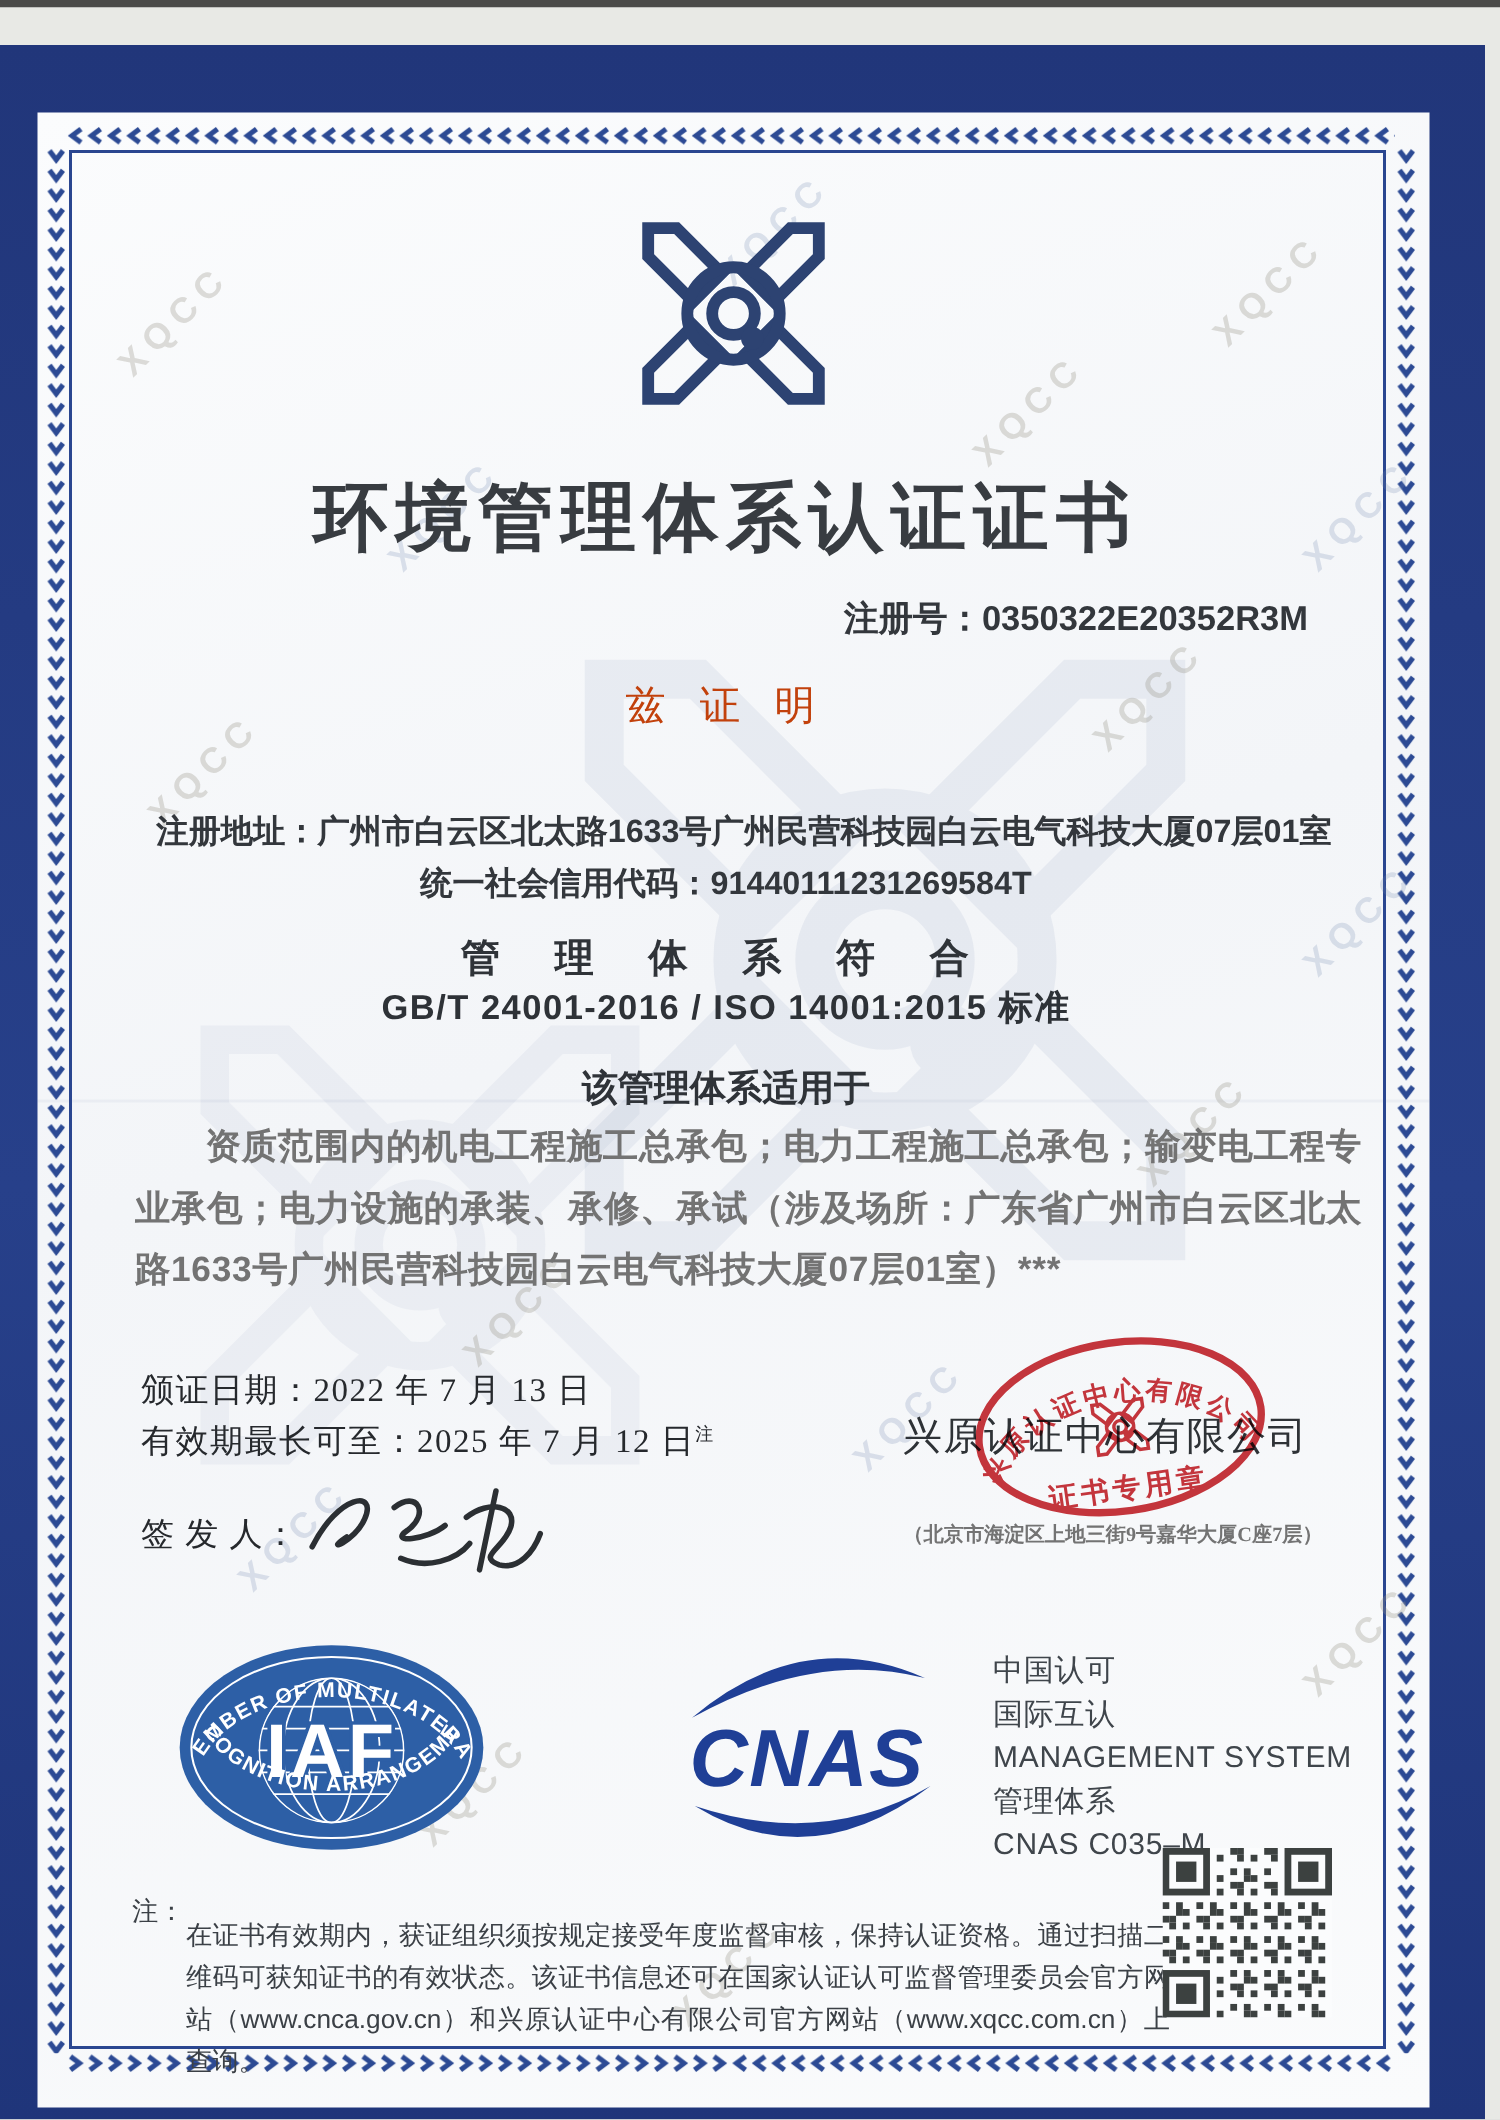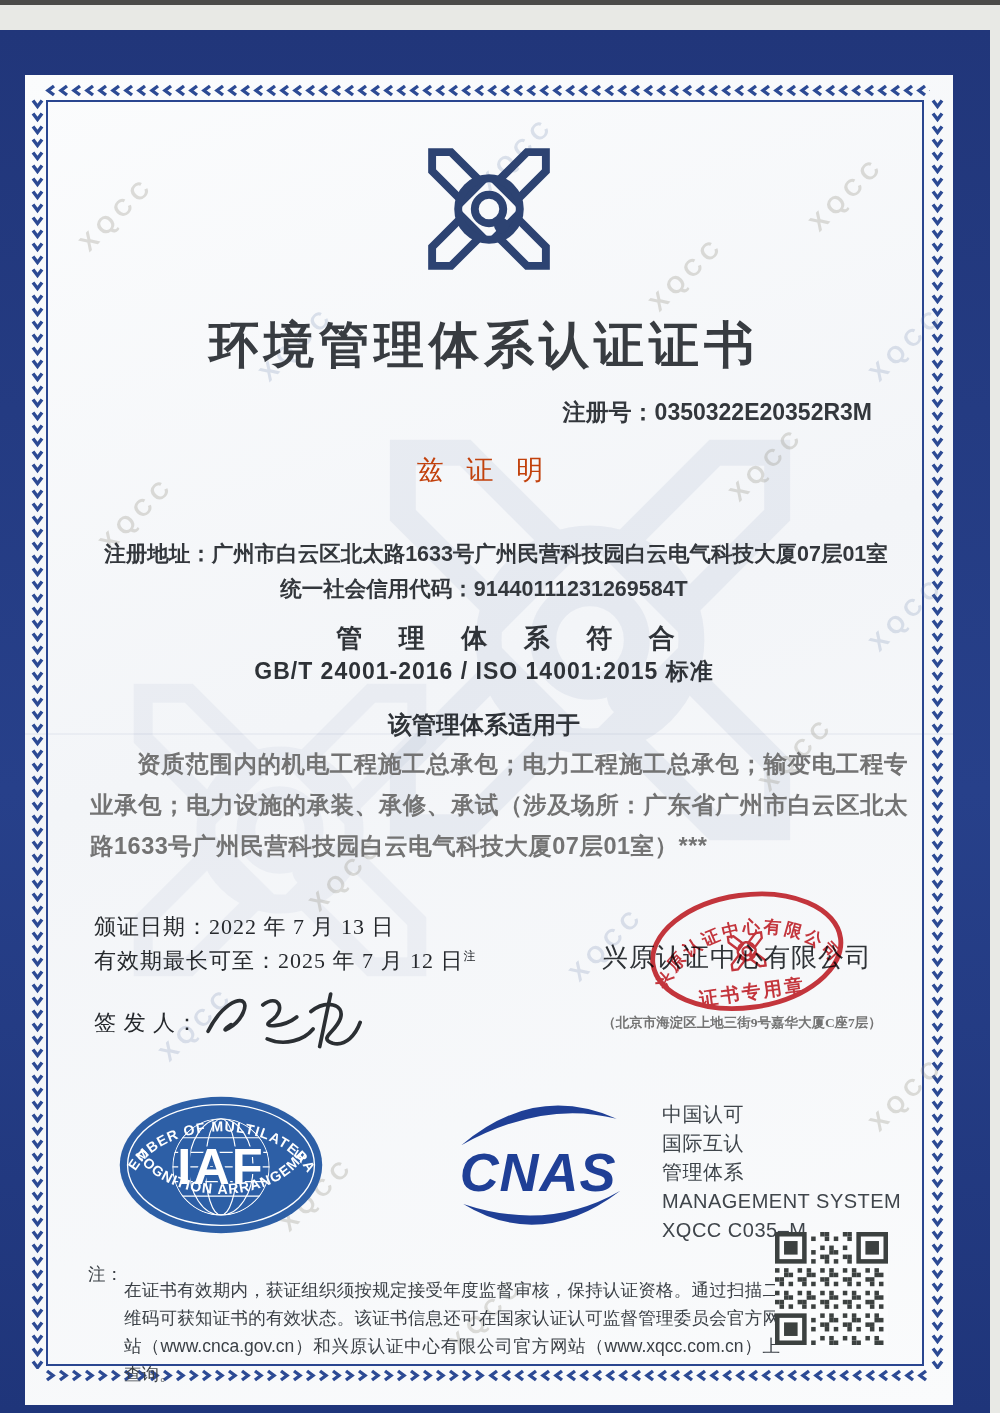--- a/index.html
+++ b/index.html
@@ -17,21 +17,21 @@
   .wm{position:absolute;transform:rotate(-45deg);color:rgba(150,145,132,0.30);
       font-size:24px;letter-spacing:6px;font-weight:600;white-space:nowrap;pointer-events:none;}
   .wm.blue{color:rgba(110,130,175,0.22);}
   .title{left:46px;top:312px;width:876px;text-align:center;font-size:50px;font-weight:800;
          letter-spacing:5px;color:#383c41;}
   .regno{left:500px;top:397px;width:372px;text-align:right;font-size:23px;font-weight:700;color:#33373c;}
   .hereby{left:46px;top:452px;width:876px;text-align:center;font-size:27px;color:#c2410c;letter-spacing:8px;}
   .company{left:46px;top:484px;width:876px;text-align:center;font-size:33px;font-weight:800;color:#2b2f34;letter-spacing:1px;}
   .addr{left:58px;top:539px;width:876px;text-align:center;font-size:21.5px;font-weight:600;color:#33373c;}
   .credit{left:46px;top:574px;width:876px;text-align:center;font-size:21.5px;font-weight:600;color:#33373c;}
-  .conform{left:46px;top:621px;width:876px;text-align:center;font-size:26px;color:#2f3338;letter-spacing:15px;font-weight:600;padding-left:29px;}
+  .conform{left:46px;top:621px;width:876px;text-align:center;font-size:26px;color:#2f3338;letter-spacing:15px;font-weight:600;}
   .stdline{left:46px;top:656px;width:876px;text-align:center;font-size:23px;font-weight:800;color:#2e3237;letter-spacing:1px;}
   .scopeintro{left:46px;top:709px;width:876px;text-align:center;font-size:24px;color:#2f3338;font-weight:600;}
   .scope{left:90px;top:744px;width:818px;font-size:23.5px;font-weight:600;color:#737373;
          line-height:41px;text-align:justify;text-indent:2em;letter-spacing:0.5px;}
   .dateline{left:94px;font-size:22px;color:#26292d;letter-spacing:1px;}
   .sup{font-size:12px;vertical-align:super;}
   .issuer{left:602px;top:940px;width:300px;font-size:26px;color:#2e3236;letter-spacing:1px;white-space:nowrap;}
   .stamp{left:638px;top:886px;width:218px;height:134px;opacity:0.92;mix-blend-mode:multiply;
          transform:rotate(-8deg);}
   .stampaddr{left:592px;top:1014px;width:300px;text-align:center;font-size:13.5px;font-weight:600;color:#737373;}
@@ -189,23 +189,23 @@
 
   <svg class="abs" style="left:428px;top:1096px;width:220px;height:142px" viewBox="0 0 230 150">
     <path d="M34,52 Q112,-14 198,24 Q120,4 34,52 Z" fill="#1f3f96"></path>
     <path d="M36,114 Q118,164 202,100 Q126,144 36,114 Z" fill="#1f3f96"></path>
     <text x="115" y="100" text-anchor="middle" font-size="57" font-weight="bold" font-style="italic" fill="#1f3f96" letter-spacing="1">CNAS</text>
   </svg>
 
   <div class="abs cnastext" style="left:662px;top:1100px">
     <div>中国认可</div>
     <div>国际互认</div>
+    <div>MANAGEMENT SYSTEM</div>
     <div>管理体系</div>
-    <div>MANAGEMENT SYSTEM</div>
-    <div>XQCC C035–M</div>
+    <div>CNAS C035–M</div>
   </div>
 
   <div class="abs footnote">
     <span class="label">注：</span>
     <span class="body">在证书有效期内，获证组织须按规定接受年度监督审核，保持认证资格。通过扫描二维码可获知证书的有效状态。该证书信息还可在国家认证认可监督管理委员会官方网站（www.cnca.gov.cn）和兴原认证中心有限公司官方网站（www.xqcc.com.cn）上查询。</span>
   </div>
 
   <svg class="abs" id="qr" style="left:775px;top:1232px;width:113px;height:113px" viewBox="0 0 25 25">
       <rect x="0" y="0" width="25" height="25" fill="#fbfcfd"></rect>
       <rect x="0" y="8" width="1" height="1" fill="#3c4140"></rect>

